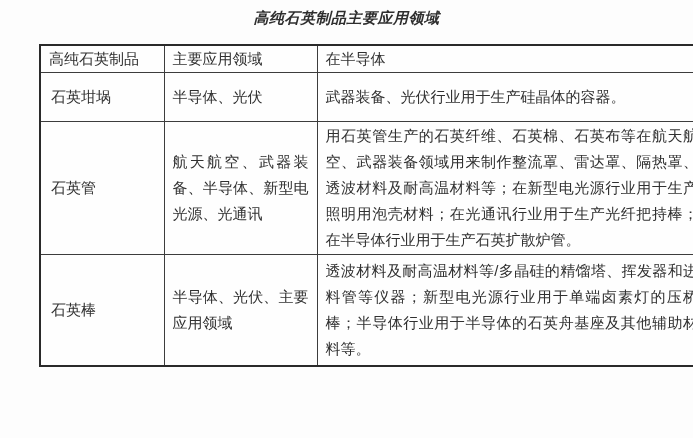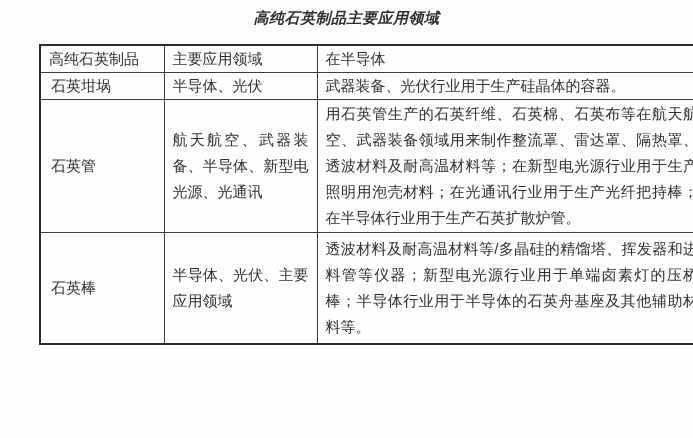--- a/index.html
+++ b/index.html
@@ -47,21 +47,21 @@
     padding: 0 8px;
     vertical-align: middle;
     text-align: justify;
     color: #303030;
     overflow: hidden;
   }
   .app-table col.c1 { width: 124px; }
   .app-table col.c2 { width: 153px; }
   .app-table col.c3 { width: 390px; }
   .app-table th { text-align: left; }
-  .app-table td.product-cell { padding: 0 10px; }
+  .app-table td.product-cell { padding: 11px 10px; }
   .app-table tr.hdr { height: 26px; }
   .app-table tr.r0 { height: 27px; }
   .app-table tr.r1 { height: 133px; }
   .app-table tr.r2 { height: 111px; }
   .app-table tr.r3 { height: 82px; }
 </style>
 </head>
 <body>
 
 <div class="doc-title">高纯石英制品主要应用领域</div>

